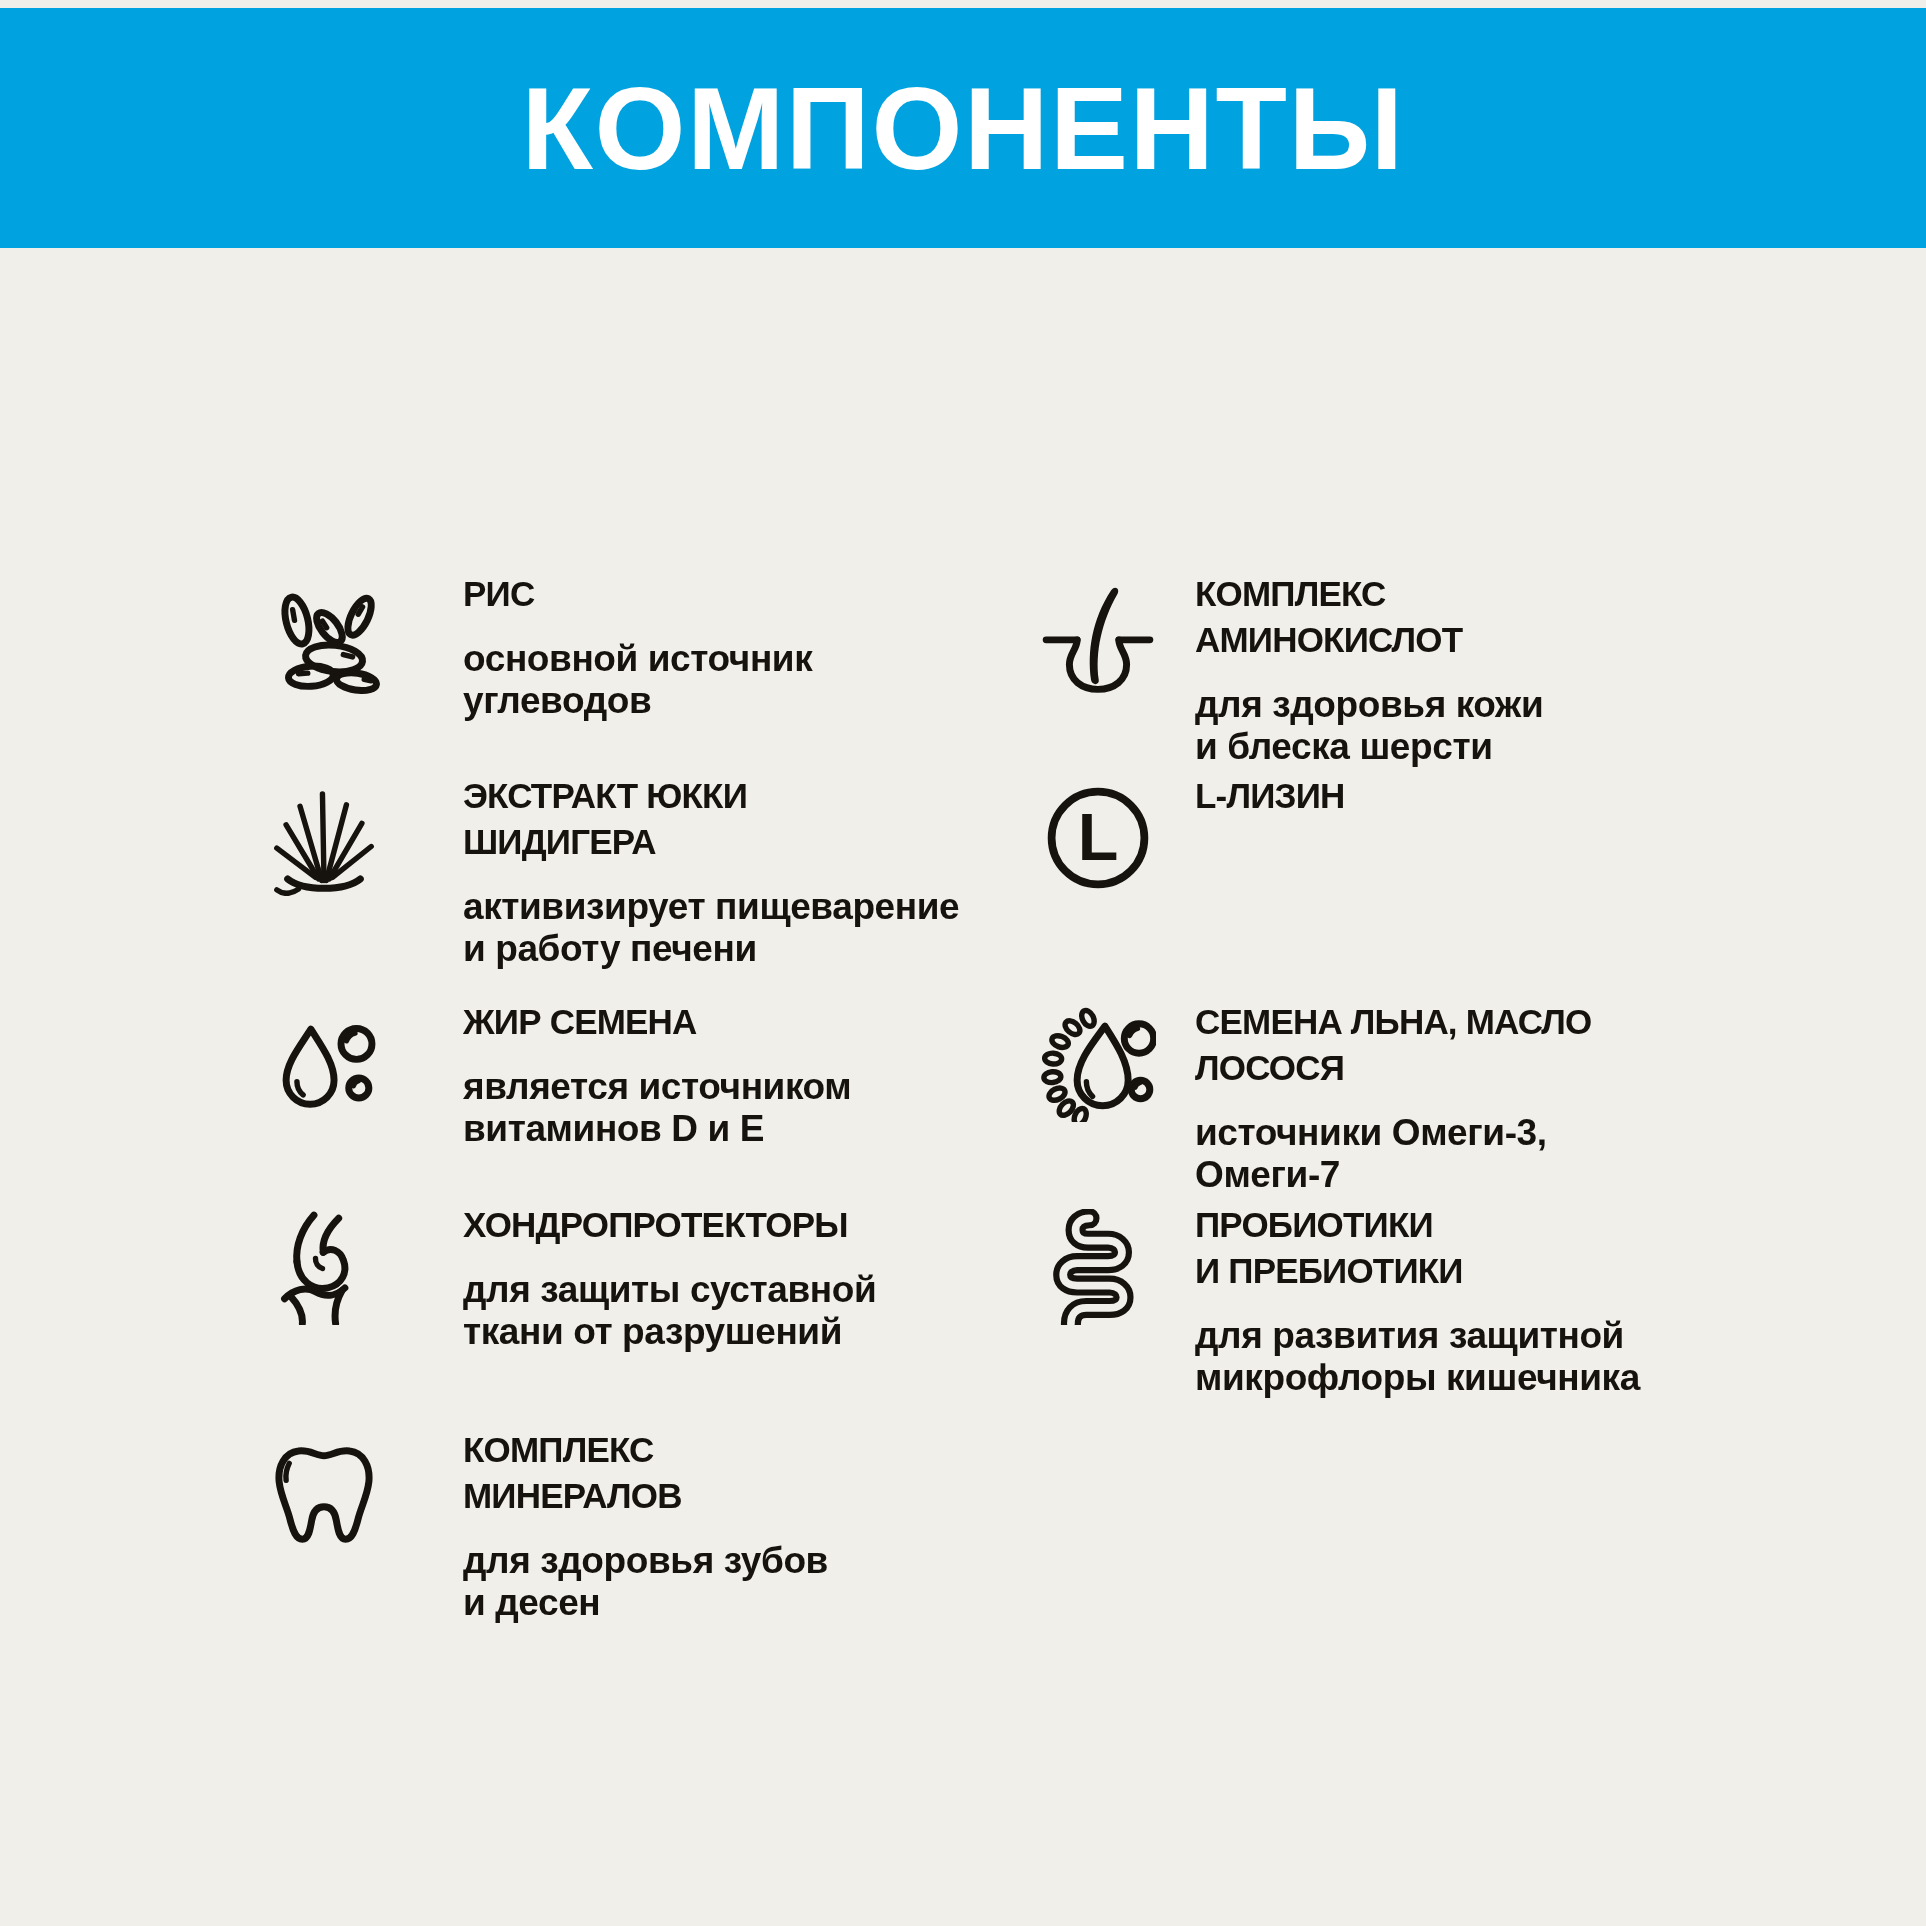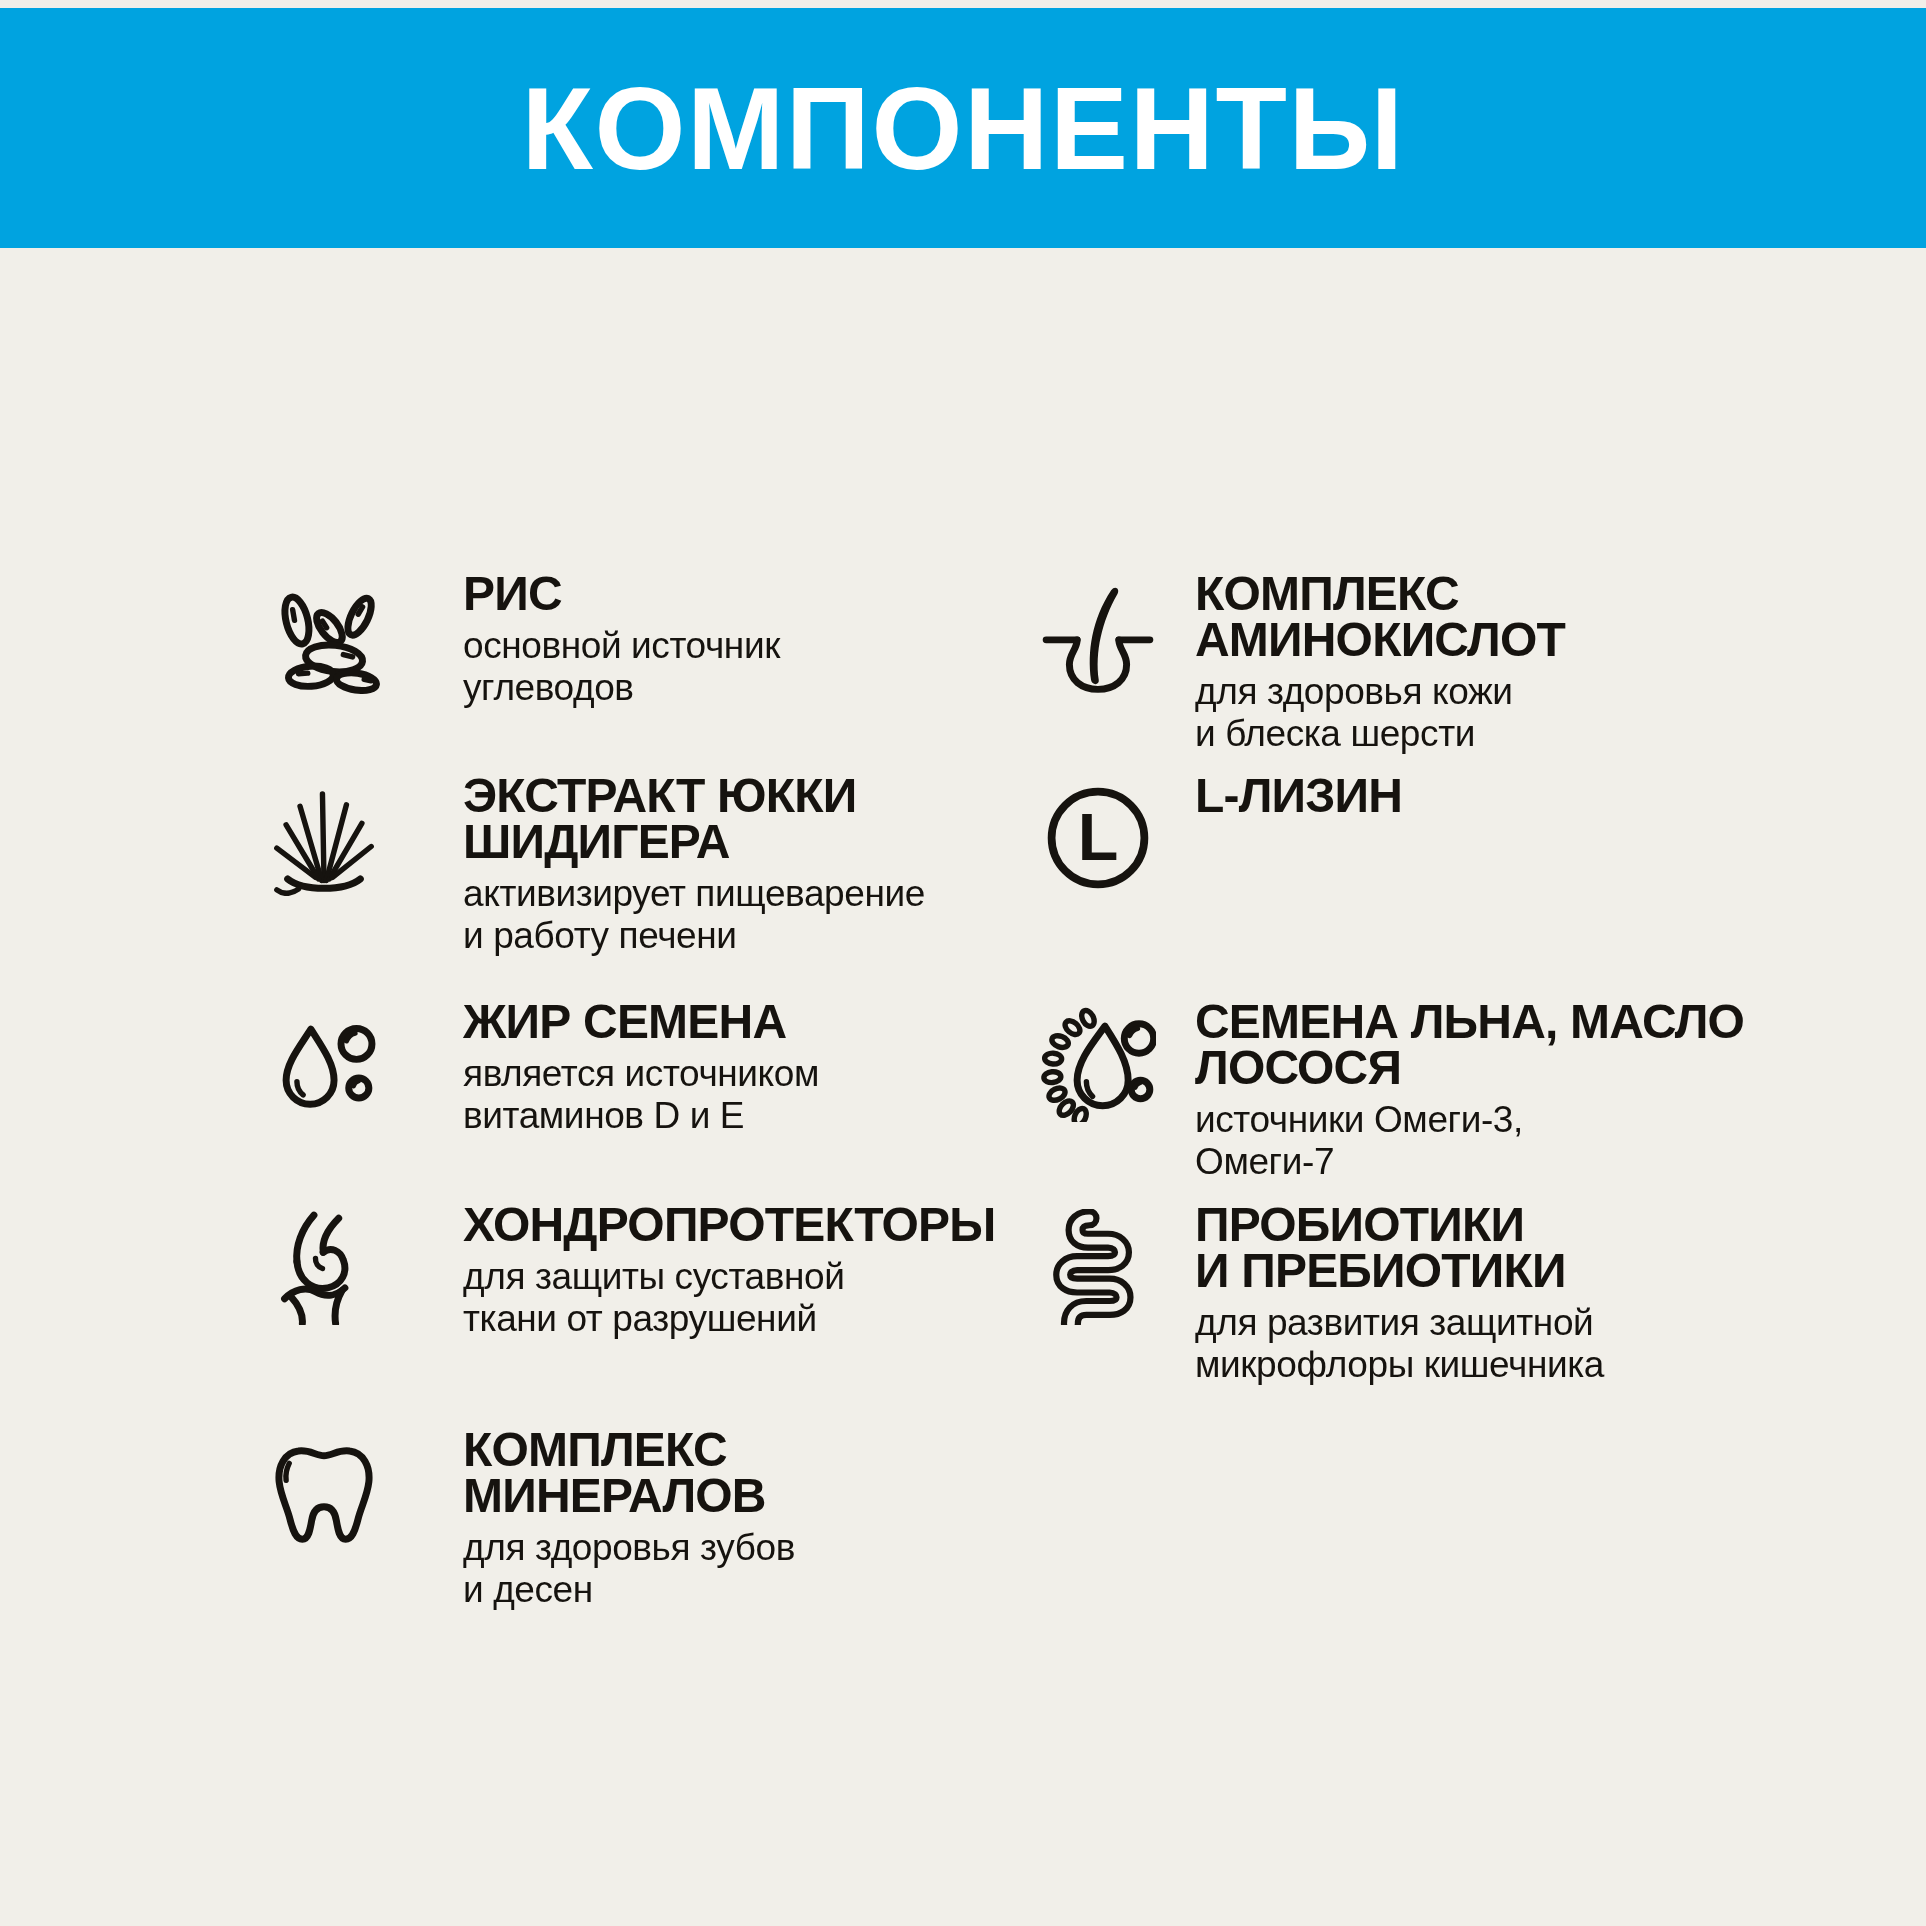--- a/index.html
+++ b/index.html
@@ -45,33 +45,33 @@
   }
   .item:nth-child(even){gap:39px;}
   .icon-box{
     flex:0 0 auto;
     width:116px;height:116px;
     display:flex;align-items:flex-start;justify-content:center;
   }
   .icon-box svg{width:116px;height:116px;display:block;}
   .text{margin-top:-7px;}
   .title{
-    font-size:48px;
+    font-size:35px;
     font-weight:700;
     line-height:46px;
     letter-spacing:-0.8px;
     white-space:pre-line;
   }
   .subtitle{
     font-size:37px;
-    font-weight:400;
+    font-weight:700;
     line-height:42px;
     letter-spacing:-0.4px;
     white-space:pre-line;
-    margin-top:8px;
+    margin-top:21px;
   }
   
   svg .s{stroke:currentColor;fill:none;stroke-width:9;stroke-linecap:round;stroke-linejoin:round;}
   svg .s7{stroke:currentColor;fill:none;stroke-width:7;stroke-linecap:round;stroke-linejoin:round;}
   svg .thick{stroke:currentColor;fill:none;stroke-width:26;stroke-linecap:round;stroke-linejoin:round;}
   svg .bgs{stroke:var(--bg);fill:none;stroke-width:10;stroke-linecap:round;stroke-linejoin:round;}
   svg .f{fill:currentColor;stroke:none;}
   svg .ltxt{font-family:"Liberation Sans","DejaVu Sans",sans-serif;font-weight:700;}
 </style>
 </head>

